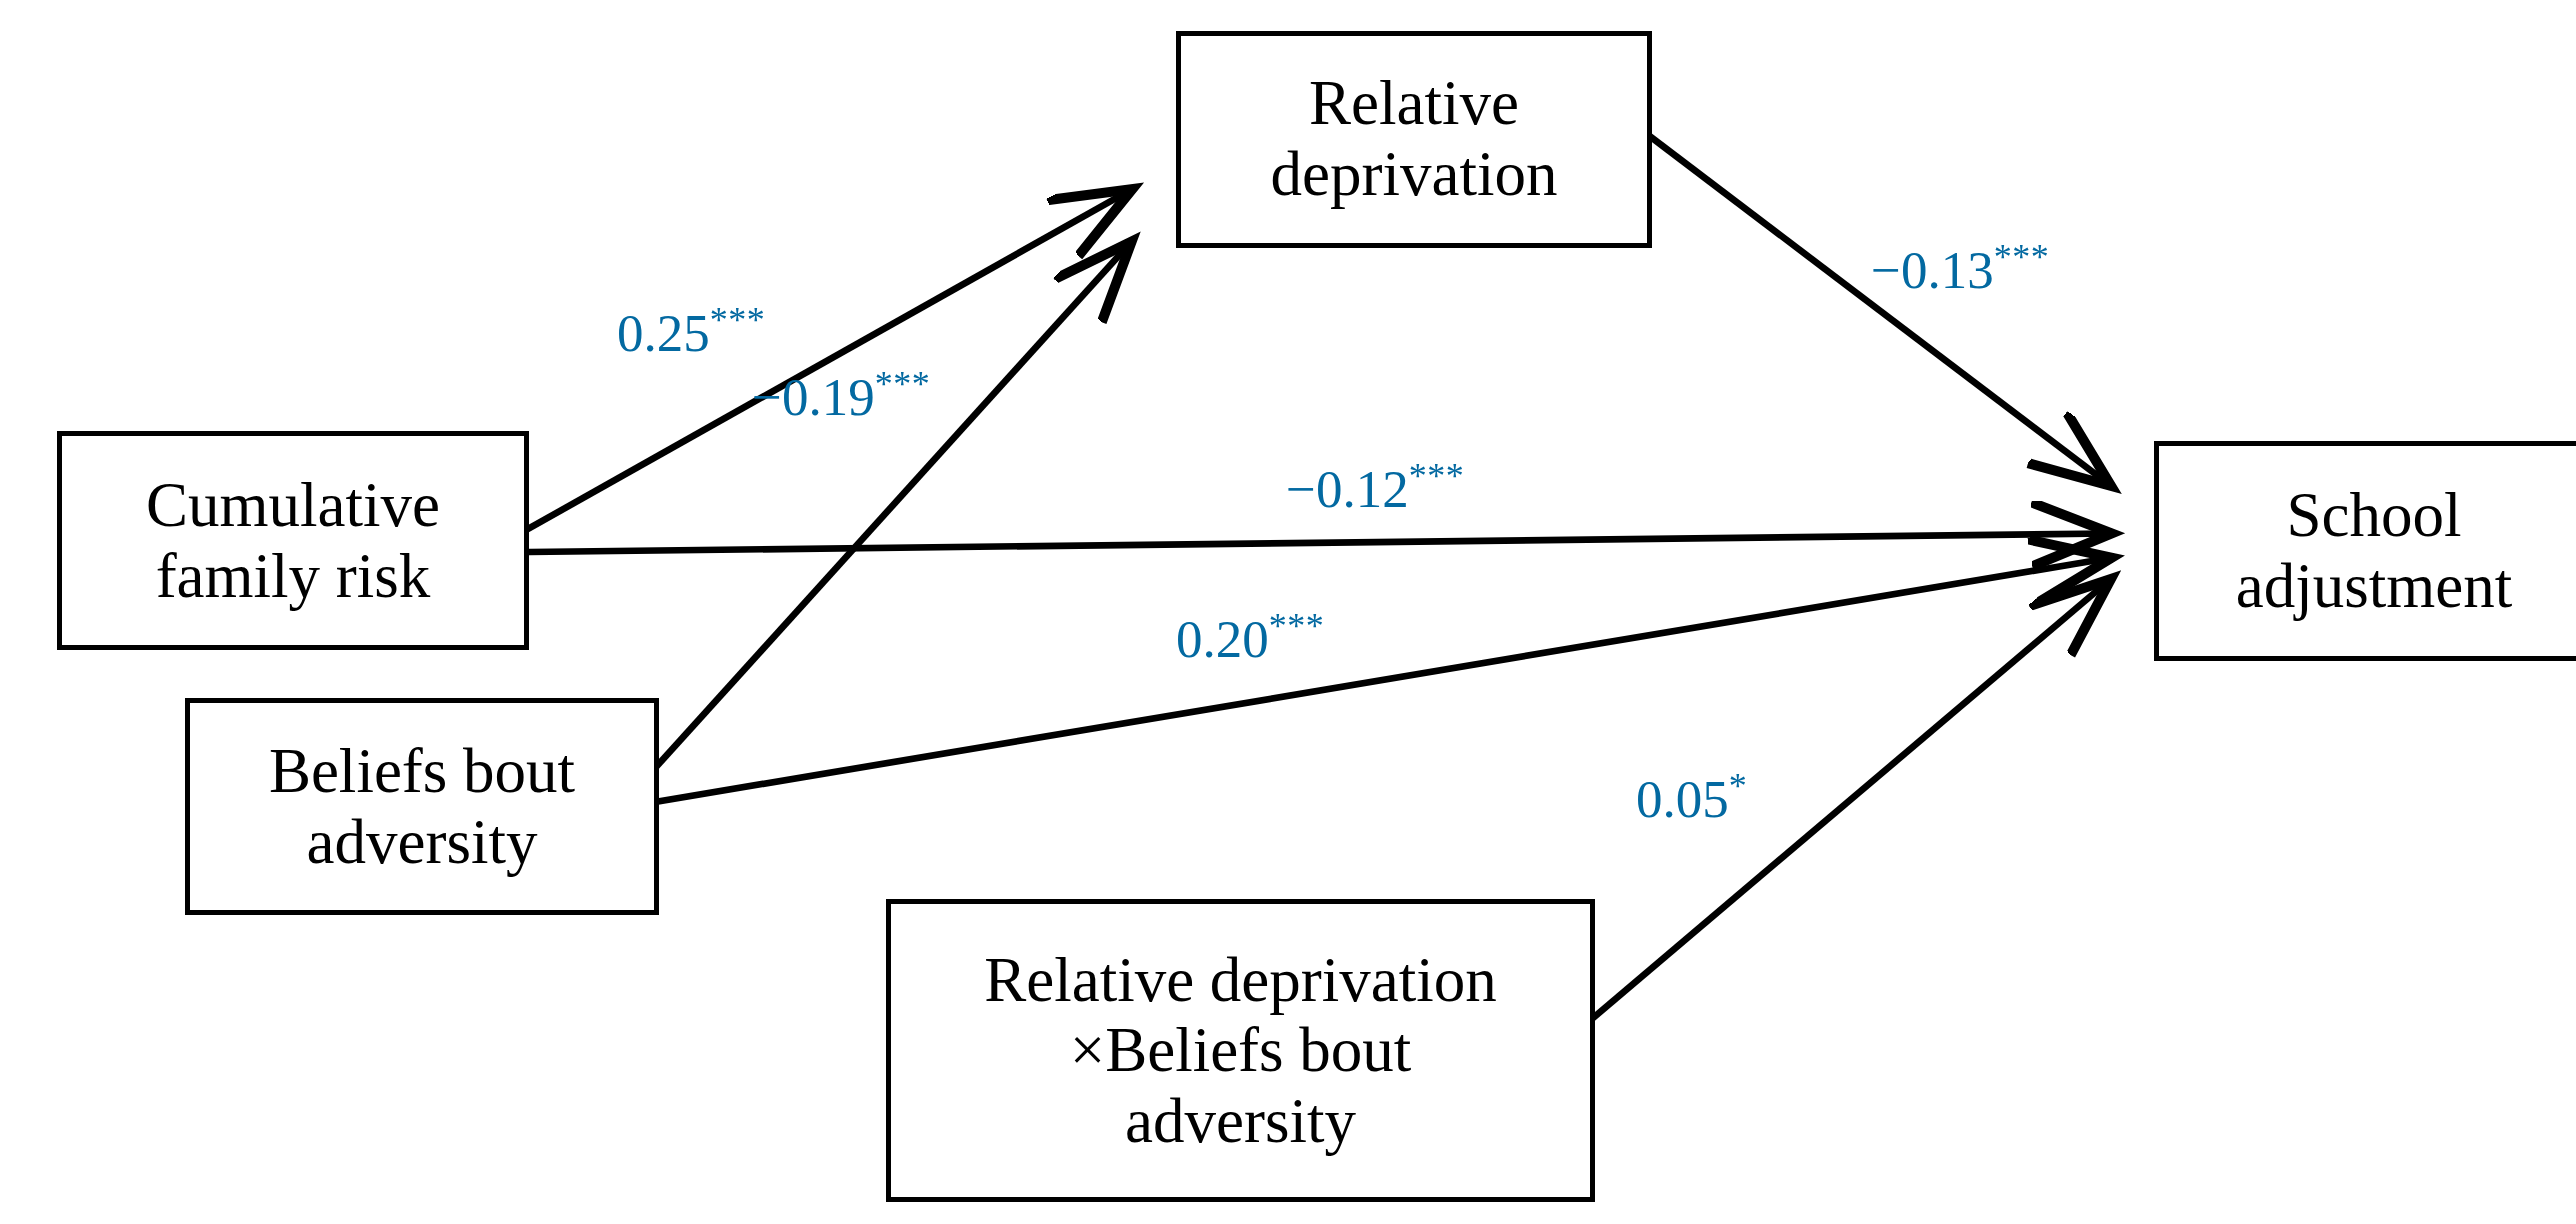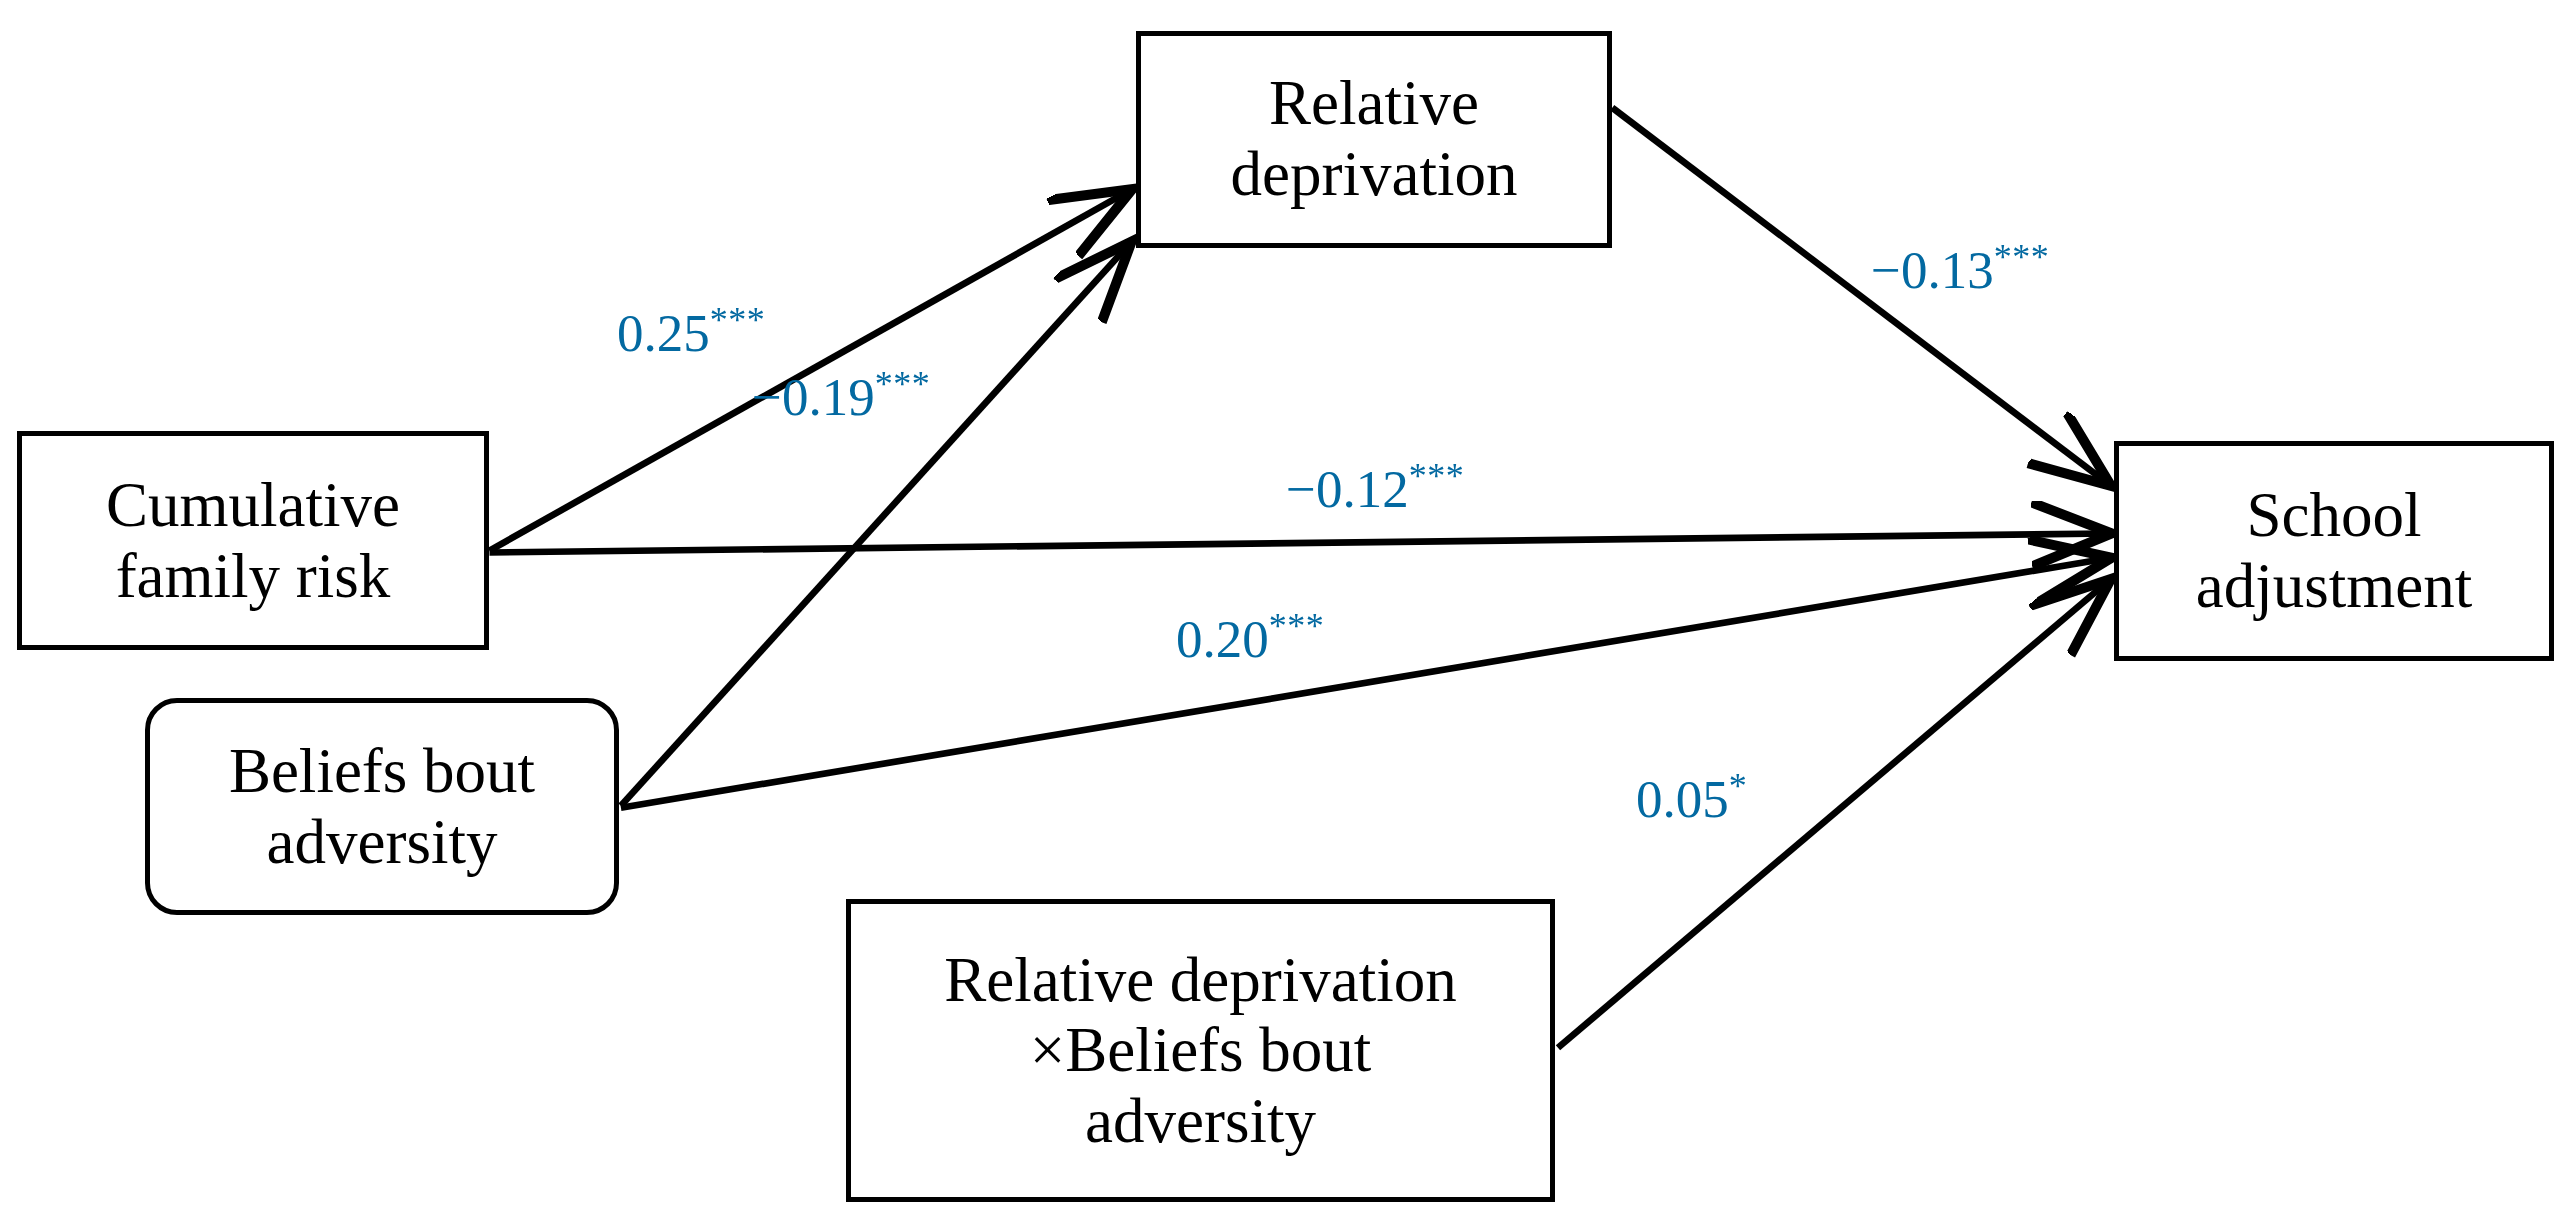--- a/index.html
+++ b/index.html
@@ -30,20 +30,21 @@
     display: flex;
     align-items: center;
     justify-content: center;
     text-align: center;
     color: #000000;
     line-height: 1.12;
     font-family: "Liberation Serif", "DejaVu Serif", serif;
     font-size: 63px;
     white-space: pre-line;
     z-index: 5;
+    margin-left: 40px;
   }
   .edge-label {
     position: absolute;
     color: #0369a1;
     font-family: "Liberation Serif", "DejaVu Serif", serif;
     font-size: 53px;
     line-height: 1;
     white-space: nowrap;
     z-index: 6;
     background: transparent;
@@ -75,21 +76,21 @@
         <line x1="1636" y1="1100" x2="2214" y2="610" stroke="#000000" stroke-width="7" marker-end="url(#arrowhead)"></line>
       </g>
   </svg>
 
   <div class="node-box" style="left:1136px; top:30.5px; width:476px; height:217px;">Relative
 deprivation</div>
 
   <div class="node-box" style="left:17px; top:431px; width:472px; height:219px;">Cumulative
 family risk</div>
 
-  <div class="node-box" style="left:145px; top:698px; width:474px; height:217px;border-radius:32px;">Beliefs bout
+  <div class="node-box" style="left:145px; top:698px; width:474px; height:217px;">Beliefs bout
 adversity</div>
 
   <div class="node-box" style="left:846px; top:899px; width:709px; height:303px;">Relative deprivation
 ×Beliefs bout
 adversity</div>
 
   <div class="node-box" style="left:2114px; top:441px; width:440px; height:220px;">School
 adjustment</div>
 
   <div id="edge-labels">

